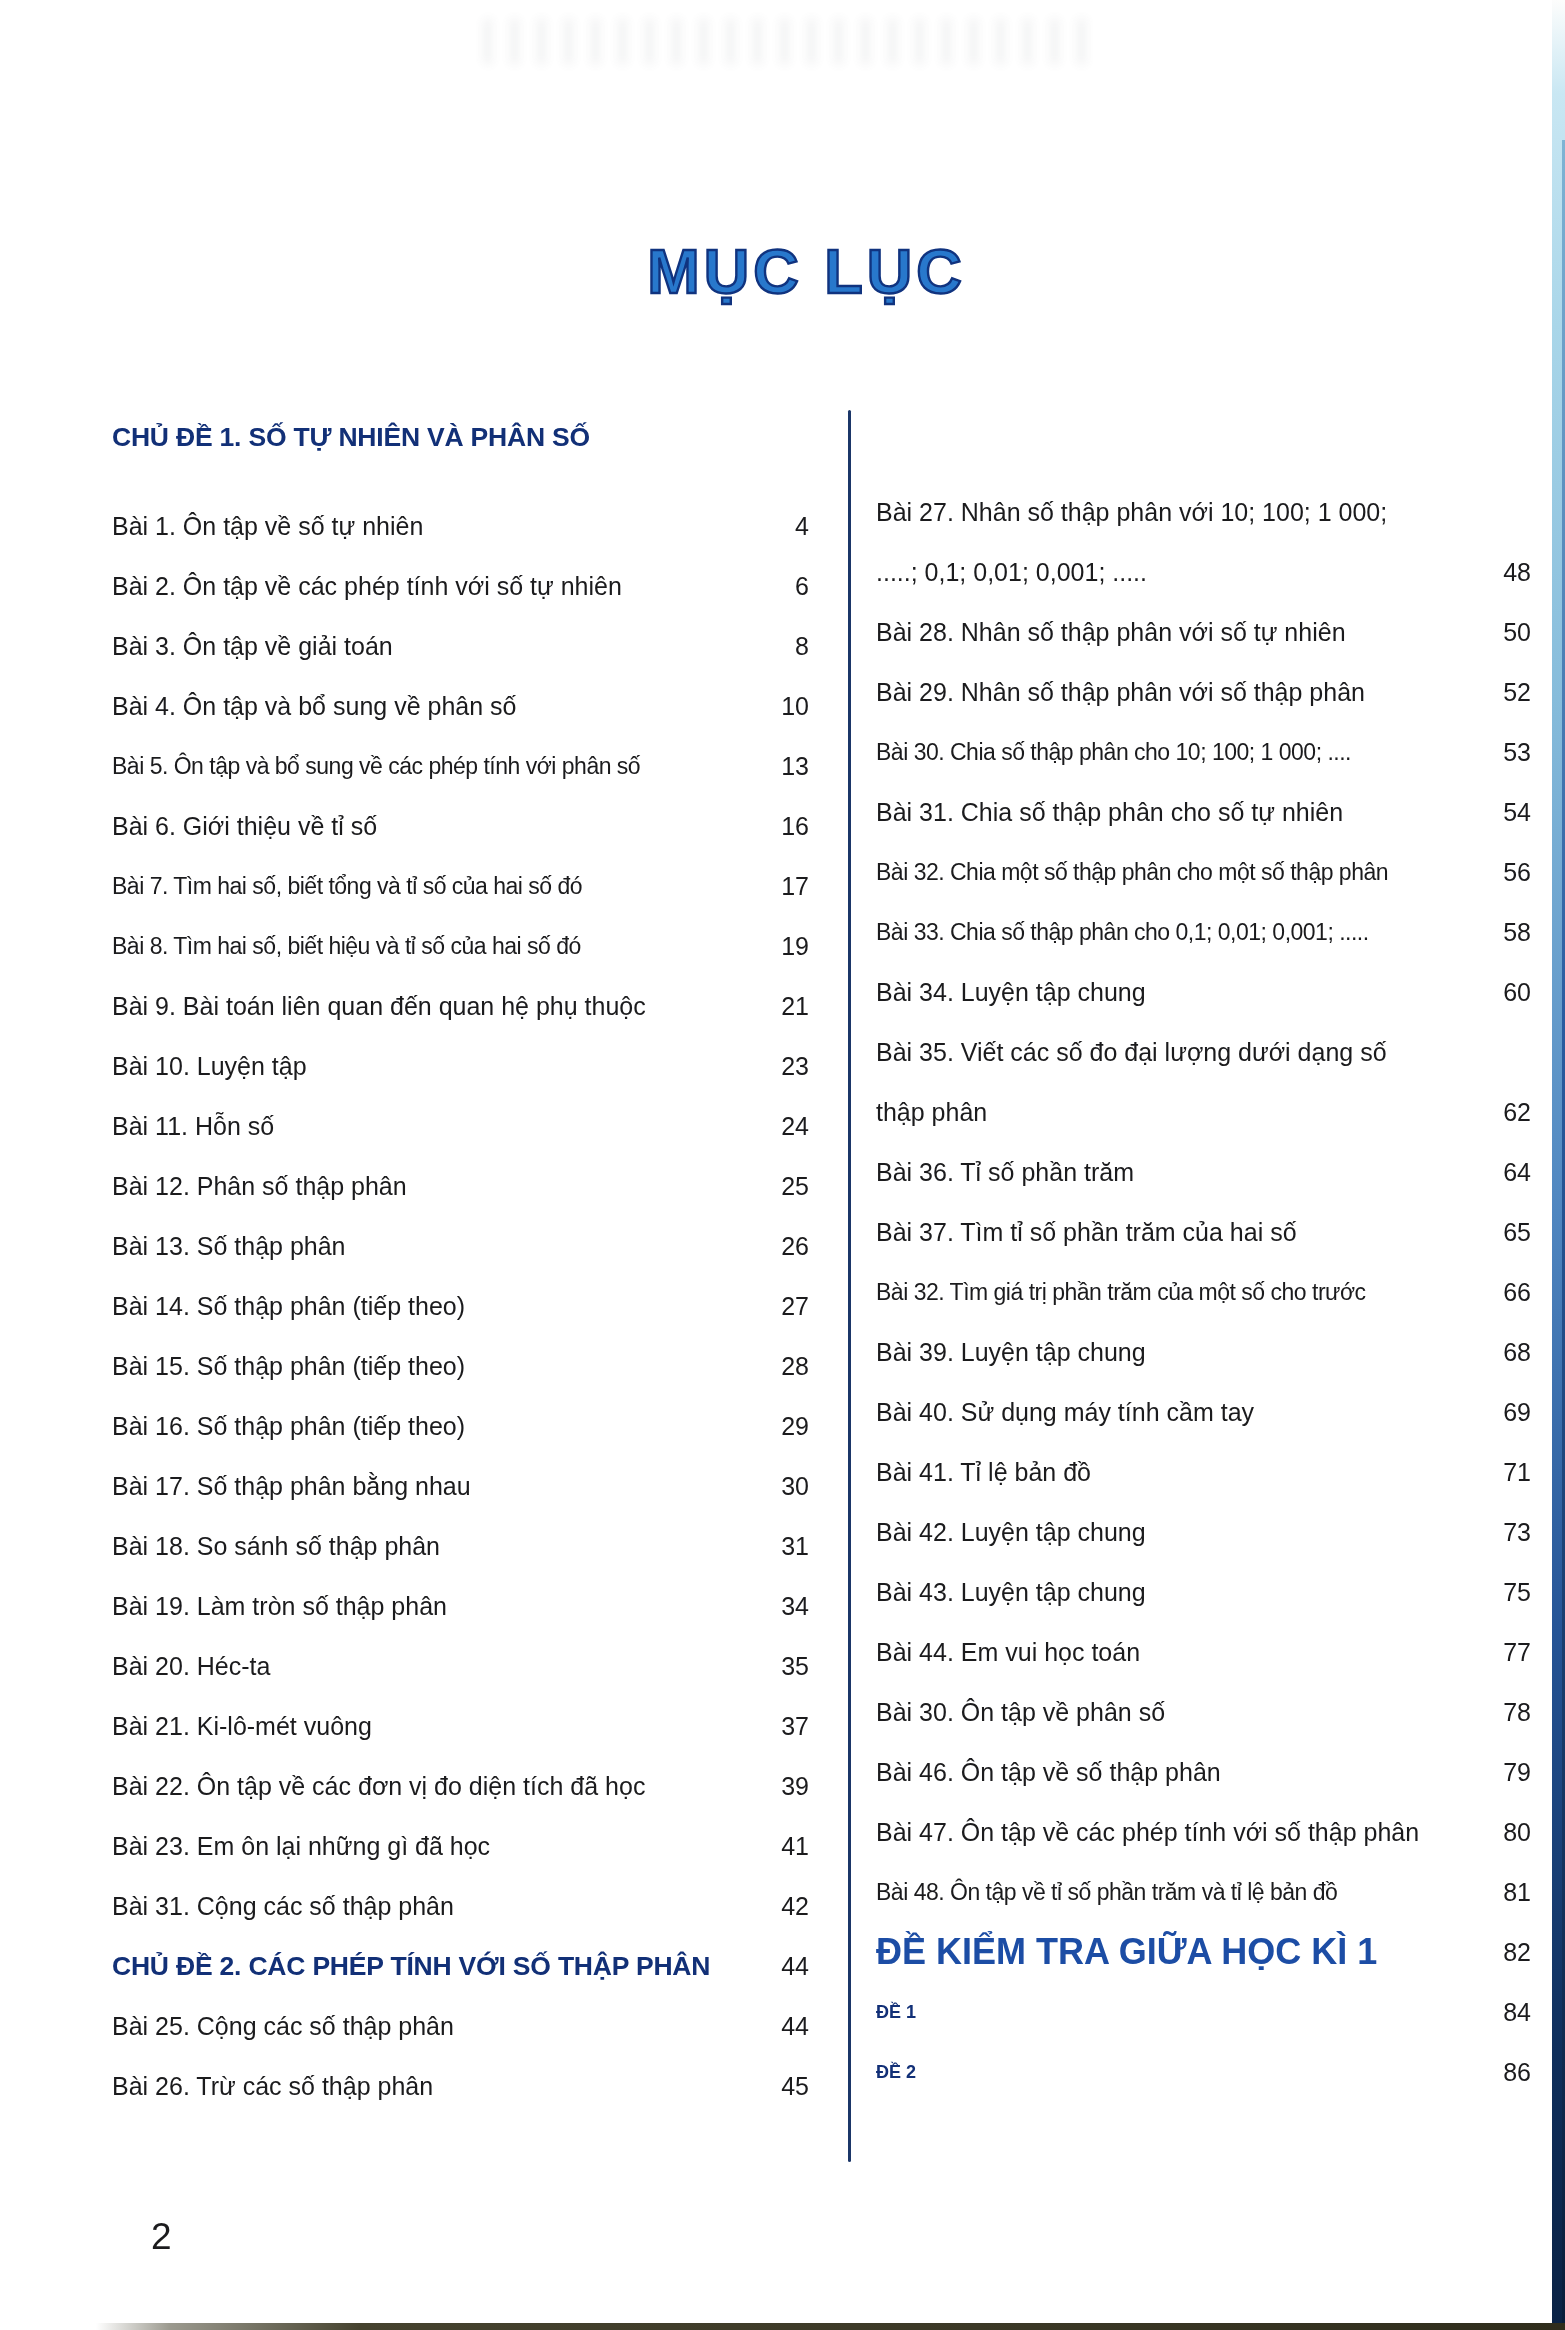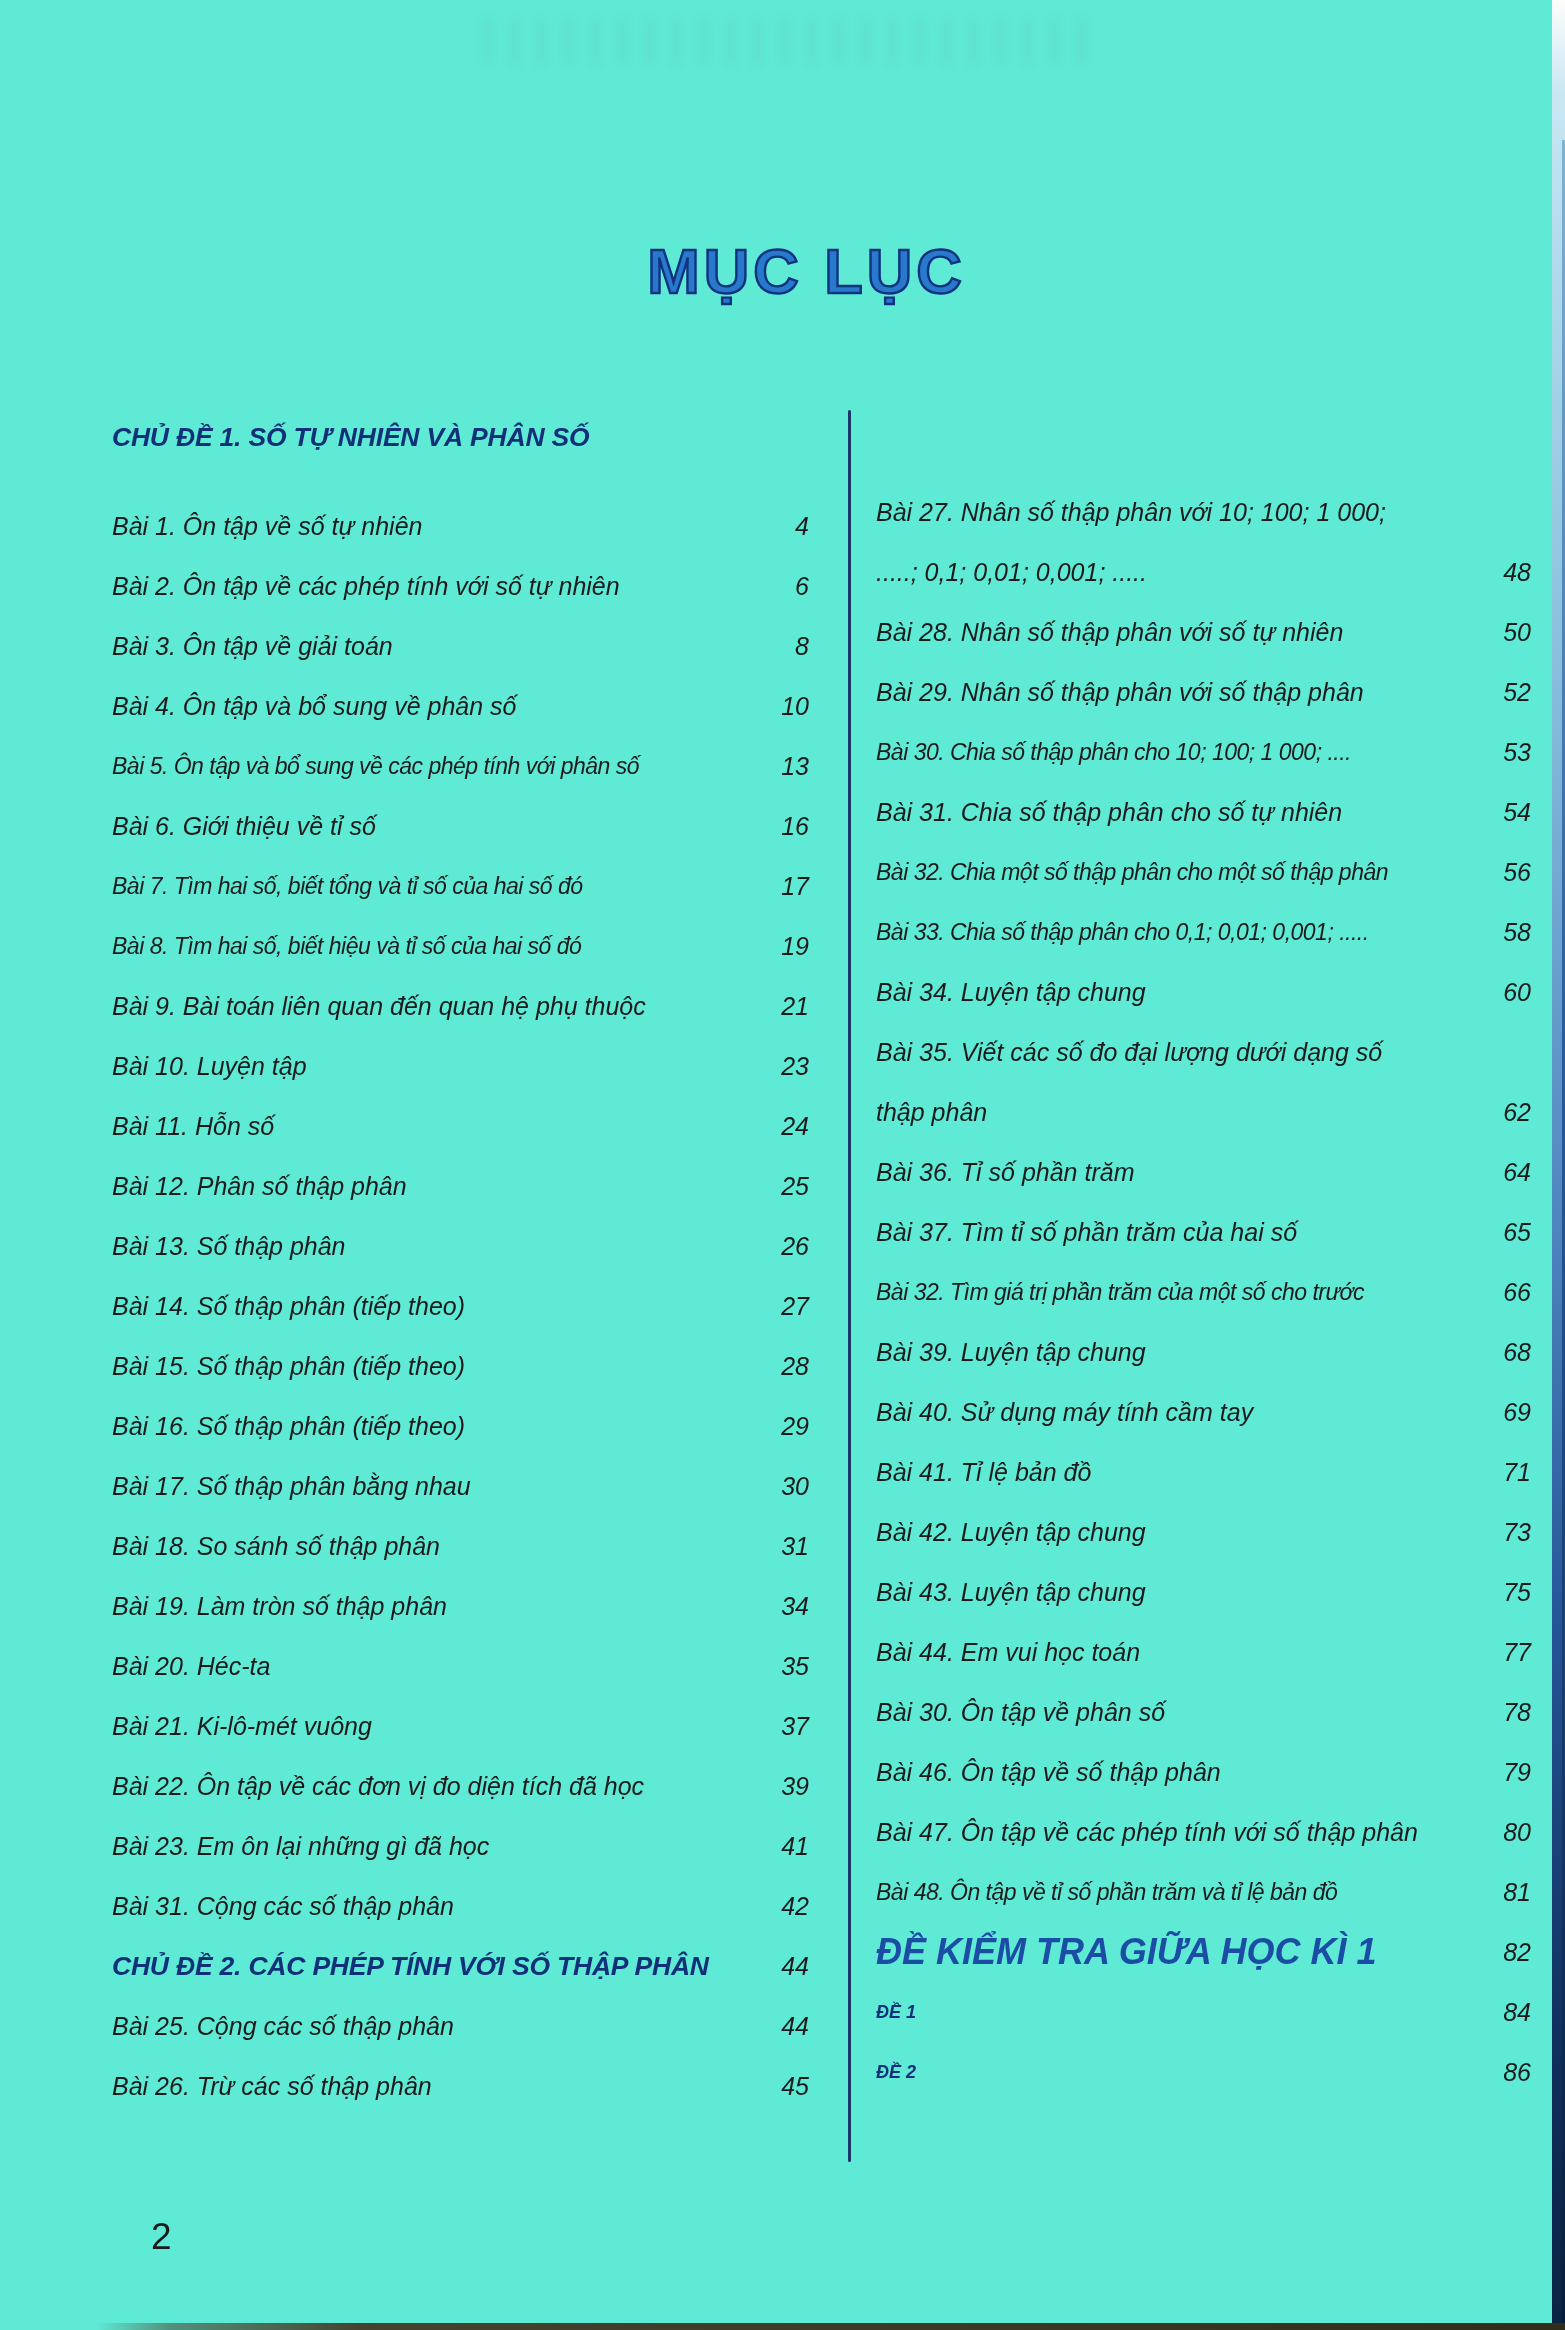--- a/index.html
+++ b/index.html
@@ -1,39 +1,39 @@
 <!DOCTYPE html>
 <html style="--title-fill: #2878cc; --title-stroke: #10337f; --chapter: #123077; --exam-header: #1c4da5; --body-text: #1b1b1d; --divider: #1b3668;font-size:13px"><head>
 <meta charset="utf-8">
 <style>
   html,body{margin:0;padding:0;background:#e8e8e8;}
   .page{
     position:relative;width:1565px;height:2330px;overflow:hidden;
-    background:#5eead4;
+    background:#ffffff;
     font-family:"Liberation Sans","DejaVu Sans",sans-serif;
     color:var(--body-text,#1b1b1d);
   }
   .ghost-top{
     position:absolute;left:482px;top:17.7px;width:611px;height:47px;
     background:repeating-linear-gradient(90deg,rgba(120,125,130,.16) 0 11.2px,rgba(120,125,130,0) 11.2px 27px);
     filter:blur(4px);opacity:.45;border-radius:4.8px;
   }
   .title{
     position:absolute;top:235px;left:50%;
     transform:translateX(calc(-50% + 24px));
     margin:0;font-size:63px;font-weight:700;letter-spacing:4px;white-space:nowrap;
     color:var(--title-fill,#2878cc);
     -webkit-text-stroke:2.4px var(--title-stroke,#10337f);
     text-shadow:0 0 0.8px var(--title-stroke,#10337f);
   }
   .divider{
     position:absolute;left:848px;top:410px;width:3.2px;height:1752px;
     background:var(--divider,#1b3668);border-radius:1.6px;
   }
-  .col{position:absolute;font-style:italic;}
+  .col{position:absolute;}
   .col-left{left:112px;width:697px;top:414px;}
   .col-right{left:876px;width:655px;top:482px;}
   .row{display:flex;align-items:center;height:60px;}
   .row .label{flex:1;white-space:nowrap;font-size:25px;}
   .row .label.tight{font-size:23px;letter-spacing:-0.5px;}
   .row .num{width:58px;text-align:right;font-size:25px;flex:none;}
   .col-left .row.chapter:first-child{height:74px;align-items:flex-start;padding-top:8px;}
   .row.chapter .label{font-size:26.5px;font-weight:700;letter-spacing:-0.2px;color:var(--chapter,#123077);}
   .row.exam_header .label{font-size:36px;font-weight:700;color:var(--exam-header,#1c4da5);}
   .row.exam .label{font-size:18px;font-weight:700;color:var(--chapter,#123077);}

